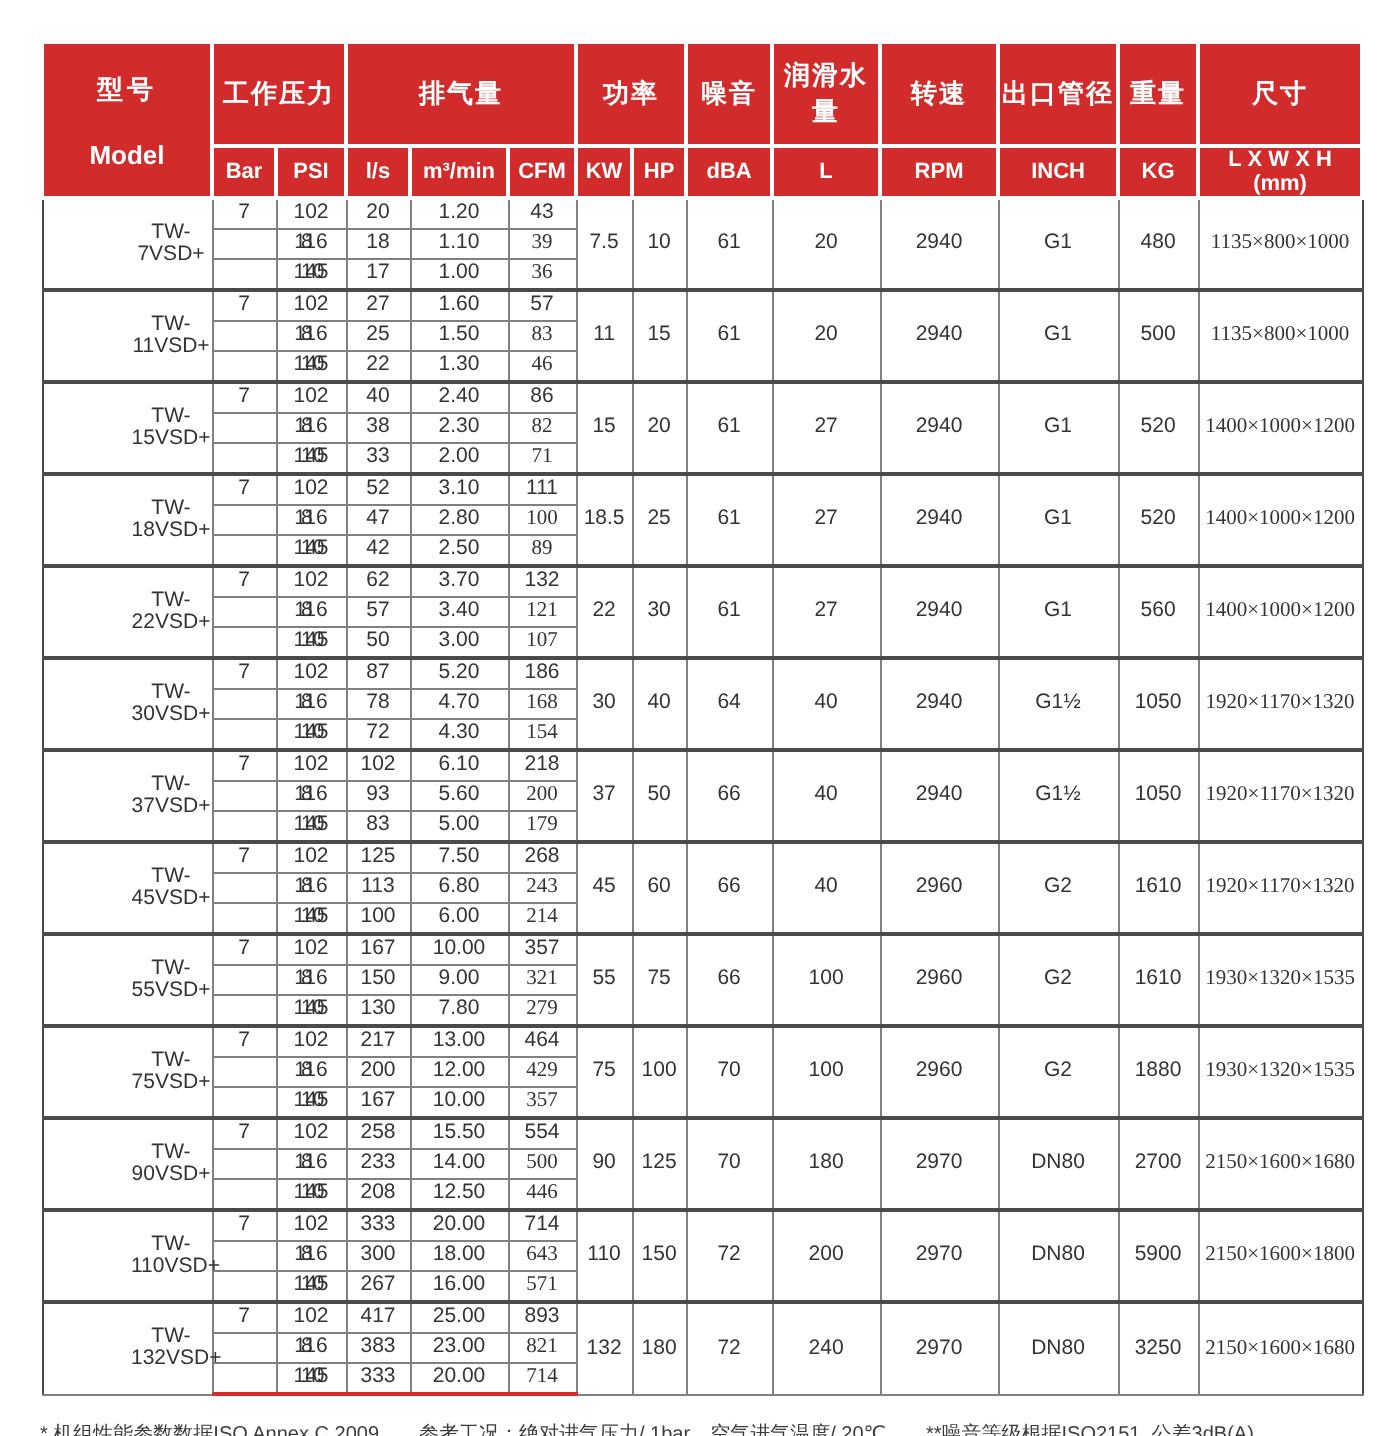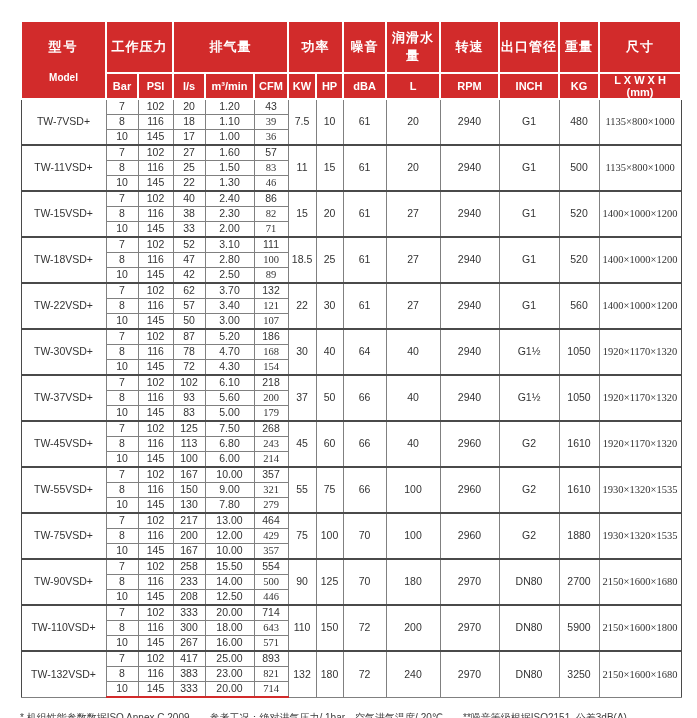--- a/index.html
+++ b/index.html
@@ -3,25 +3,25 @@
 <meta charset="utf-8">
 <style>
   html,body{margin:0;padding:0;background:#fff;}
   body{width:697px;height:718px;font-family:"Liberation Sans","DejaVu Sans",sans-serif;}
   .page{padding:20px 17px 0 20px;}
   table{border-collapse:collapse;table-layout:fixed;width:660px;}
   th{background:#d22b2b;color:#fff;border:2.5px solid #fff;font-weight:bold;padding:0;vertical-align:middle;}
   th.grp{height:50px;font-size:13px;letter-spacing:1px;}
   th.sub{height:19px;font-size:11px;letter-spacing:0;margin-top:31px;}
   th.model-th .zh{font-size:13px;letter-spacing:2px;margin-bottom:16px;}
-  th.model-th .en{font-size:10px;text-align:center;}
+  th.model-th .en{font-size:13px;text-align:center;}
   tbody td{border:1px solid #808080;text-align:center;font-size:10.5px;color:#333;height:14px;padding:0;line-height:1.05;background:#fff;}
   tbody tr.gstart td{border-top:2px solid #4a4a4a;}
   tbody tr.last td{border-bottom:2.5px solid #d22b2b;}
-  tbody td:first-child{border-left:1.5px solid #4a4a4a;}
+  tbody td:first-child{border-left:1.5px solid #4a4a4a;padding-left:44px;}
   tbody td.dim, tbody td:last-child{border-right:1.5px solid #4a4a4a;font-family:Liberation Serif, serif;}
   tbody td.model{font-size:10.5px;}
   .footnotes{margin-top:10px;width:670px;}
   .fn{font-size:10px;color:#3c3c3c;line-height:20px;white-space:pre-wrap;}
 </style>
 </head>
 <body>
 
 <div class="page">
   <table id="spec-table">

